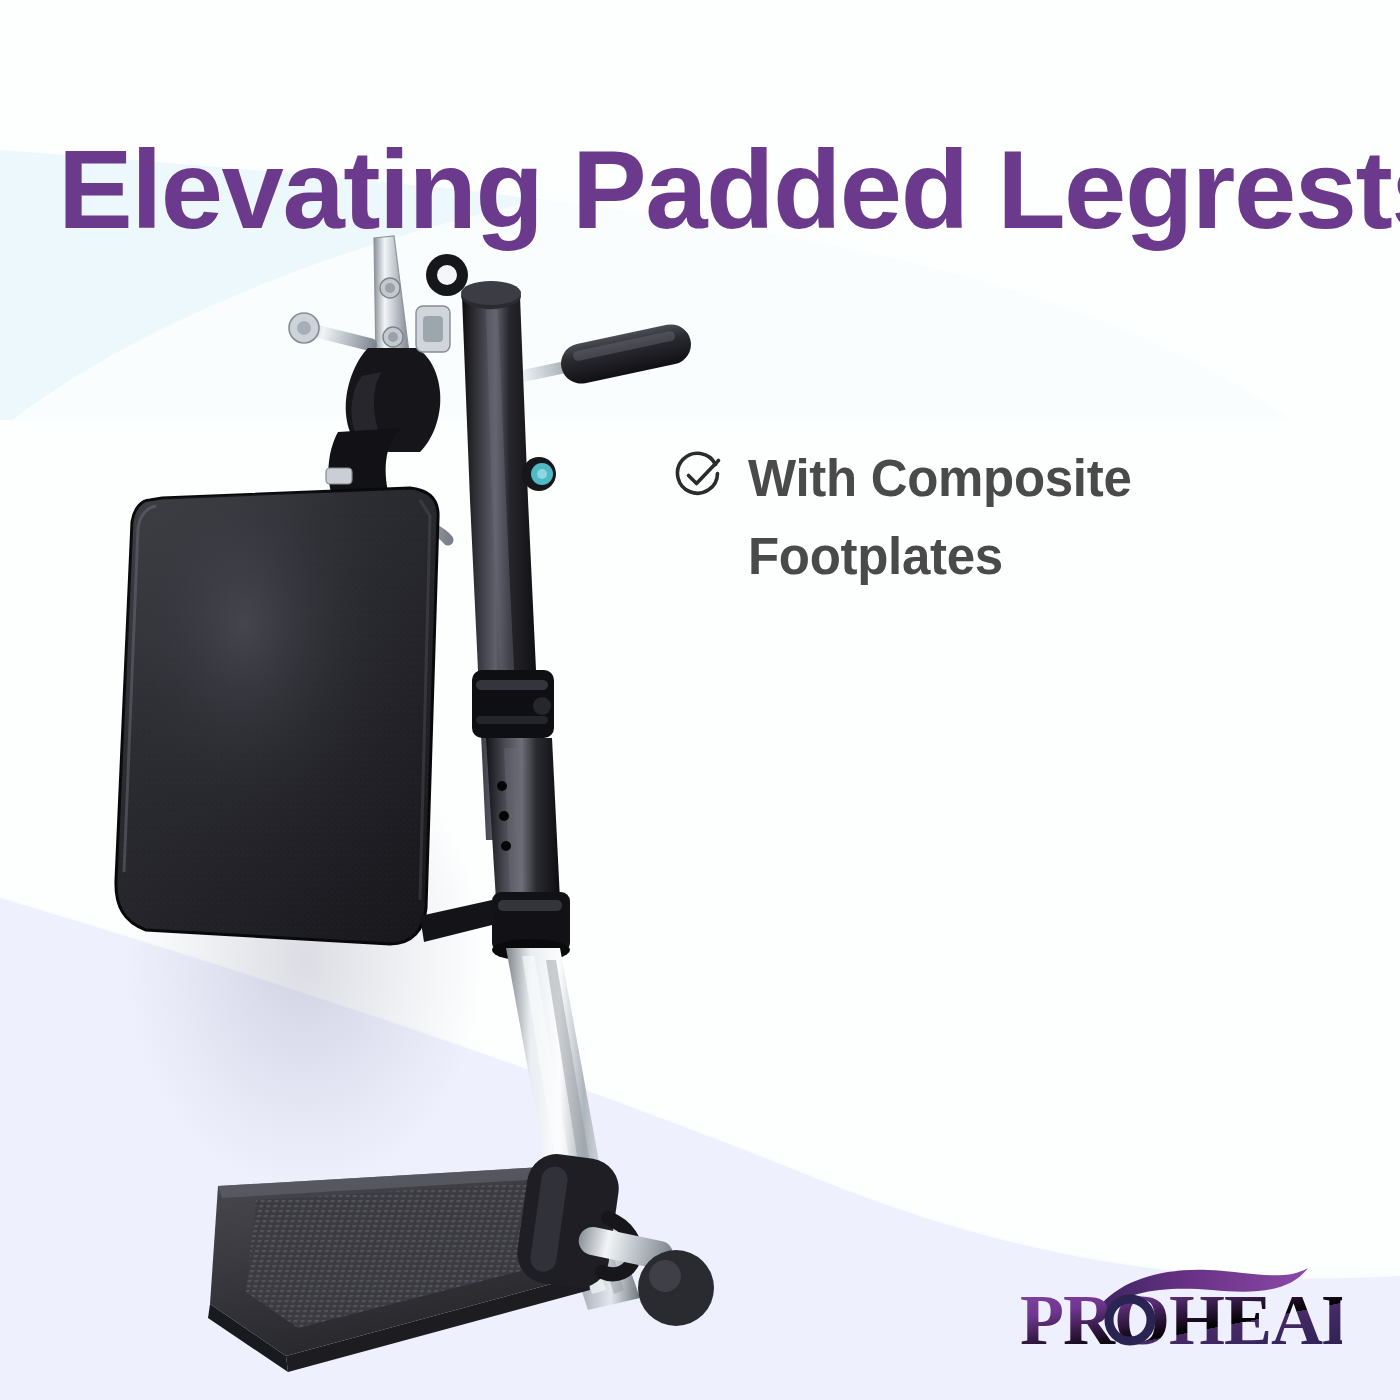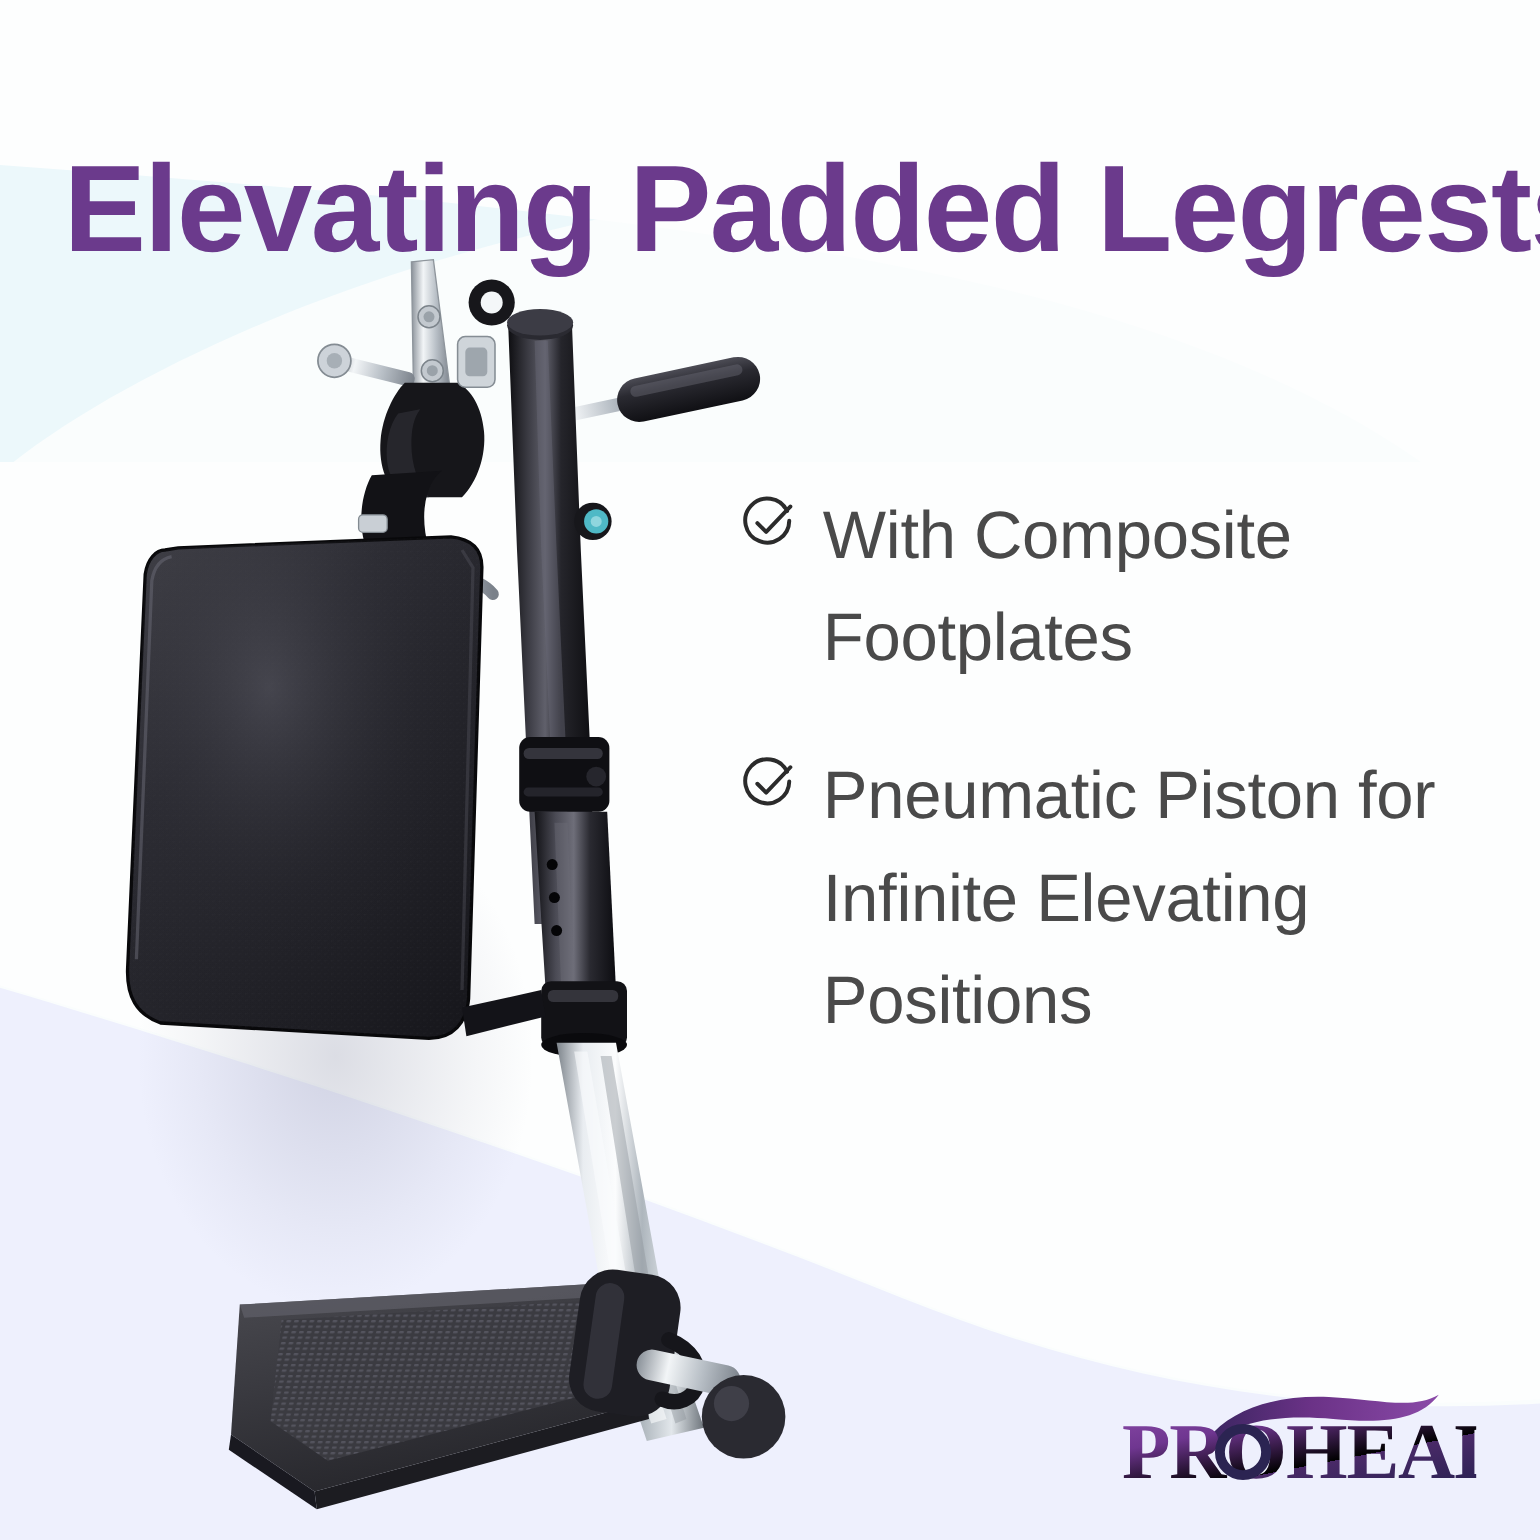--- a/index.html
+++ b/index.html
@@ -54,22 +54,22 @@
   }
   .feature-icon {
     flex: 0 0 auto;
     width: 52px;
     height: 52px;
     margin-top: 10px;
     margin-right: 24px;
   }
   .feature-icon svg { display: block; width: 52px; height: 52px; }
   .feature-text {
-    font-size: 61px;
-    font-weight: 400;
+    font-size: 51px;
+    font-weight: 700;
     line-height: 1.52;
     color: #4A4A4A;
     letter-spacing: -0.3px;
   }
 
   
   #logo {
     position: absolute;
     left: 1012px;
     top: 1252px;
@@ -325,29 +325,20 @@
     <div class="feature">
       <span class="feature-icon">
         <svg viewBox="0 0 52 52" xmlns="http://www.w3.org/2000/svg">
           <path d="M43.5 14.5 A20 20 0 1 0 45.5 23.5" fill="none" stroke="#2B2B2B" stroke-width="3.6" stroke-linecap="round"></path>
           <path d="M16.5 25.5 L24.5 33.5 L46.5 10.5" fill="none" stroke="#2B2B2B" stroke-width="3.6" stroke-linecap="round" stroke-linejoin="round"></path>
         </svg>
       </span>
       <span class="feature-text">With Composite Footplates</span>
     </div>
 
-    <div class="feature">
-      <span class="feature-icon">
-        <svg viewBox="0 0 52 52" xmlns="http://www.w3.org/2000/svg">
-          <path d="M43.5 14.5 A20 20 0 1 0 45.5 23.5" fill="none" stroke="#2B2B2B" stroke-width="3.6" stroke-linecap="round"></path>
-          <path d="M16.5 25.5 L24.5 33.5 L46.5 10.5" fill="none" stroke="#2B2B2B" stroke-width="3.6" stroke-linecap="round" stroke-linejoin="round"></path>
-        </svg>
-      </span>
-      <span class="feature-text">Pneumatic Piston for Infinite Elevating Positions</span>
-    </div>
 
   </div>
 
   <div id="logo">
     <svg viewBox="0 0 330 112" xmlns="http://www.w3.org/2000/svg">
       <defs>
         <linearGradient id="logoGrad" x1="0" y1="0" x2="0.85" y2="1">
           <stop offset="0%" stop-color="#8A4AA8"></stop>
           <stop offset="28%" stop-color="#6F3690"></stop>
           <stop offset="62%" stop-color="#4A2A६8"></stop>

